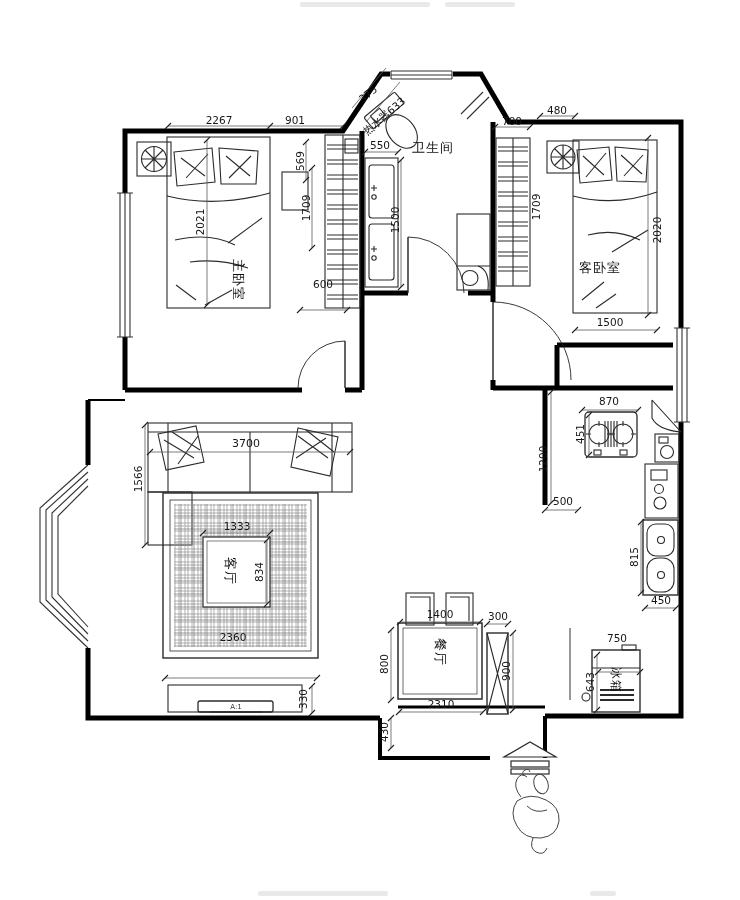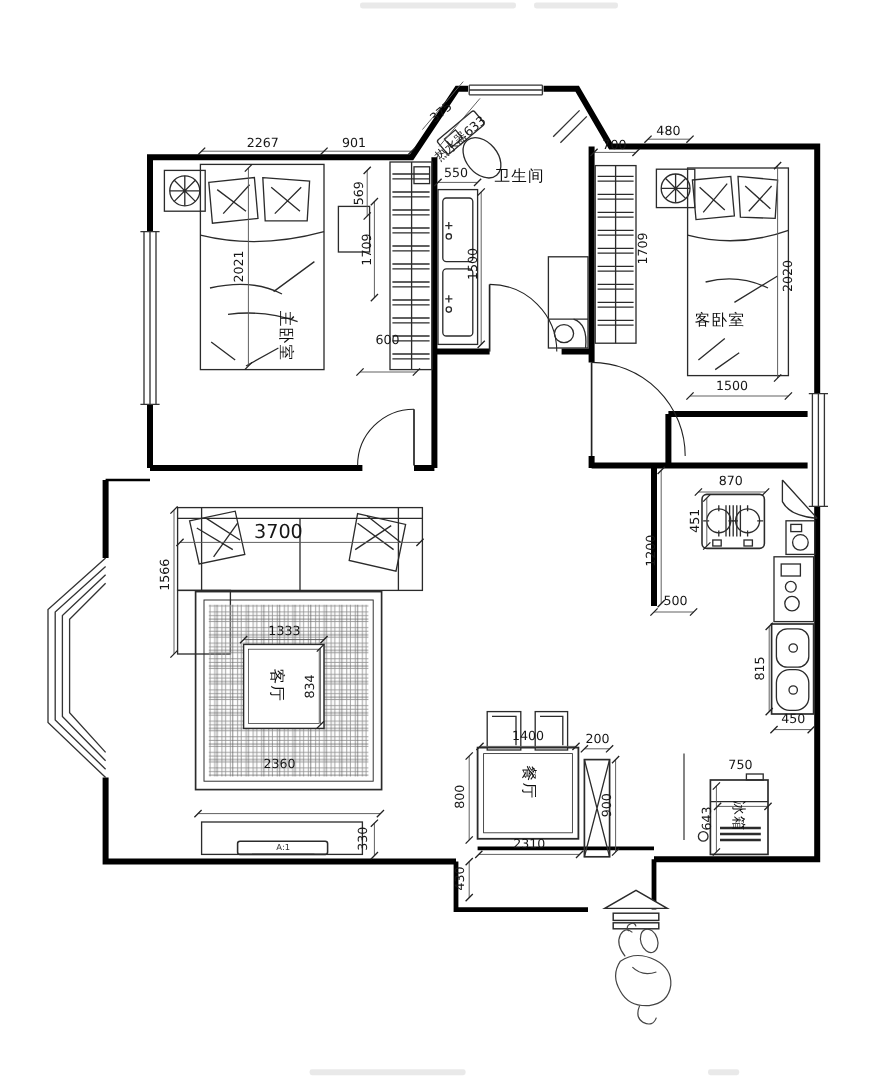--- a/index.html
+++ b/index.html
@@ -262,34 +262,34 @@
 <span class="lbl room" style="left:600px;top:267px">客卧室</span>
 <span class="lbl" style="left:610px;top:322px">1500</span>
 
 <span class="lbl" style="left:609px;top:401px">870</span>
 <span class="lbl v" style="left:580px;top:434px">451</span>
 <span class="lbl v" style="left:543px;top:459px">1200</span>
 <span class="lbl" style="left:563px;top:501px">500</span>
 <span class="lbl v" style="left:634px;top:557px">815</span>
 <span class="lbl" style="left:661px;top:600px">450</span>
 
-<span class="lbl" style="left:232px;top:443px;font-size:16px">3700</span>
+<span class="lbl" style="left:246px;top:443px;font-size:11px">3700</span>
 <span class="lbl v" style="left:138px;top:479px">1566</span>
 <span class="lbl" style="left:237px;top:526px">1333</span>
 <span class="lbl v" style="left:259px;top:572px">834</span>
 <span class="lbl room r90" style="left:230px;top:571px">客厅</span>
 <span class="lbl" style="left:233px;top:637px">2360</span>
 <span class="lbl v" style="left:303px;top:699px">330</span>
 <span class="lbl tiny" style="left:236px;top:707px">A:1</span>
 
 <span class="lbl v" style="left:384px;top:664px">800</span>
 <span class="lbl" style="left:440px;top:614px">1400</span>
 <span class="lbl room r90" style="left:440px;top:652px">餐厅</span>
 <span class="lbl" style="left:441px;top:704px">2310</span>
 <span class="lbl v" style="left:384px;top:732px">430</span>
-<span class="lbl" style="left:498px;top:616px">200</span>
+<span class="lbl" style="left:498px;top:616px">300</span>
 <span class="lbl v" style="left:506px;top:671px">900</span>
 
 <span class="lbl" style="left:617px;top:638px">750</span>
 <span class="lbl room r90" style="left:616px;top:680px;font-size:12px">冰箱</span>
 <span class="lbl v" style="left:590px;top:682px">643</span>
 
 </div>
 
 </body></html>

